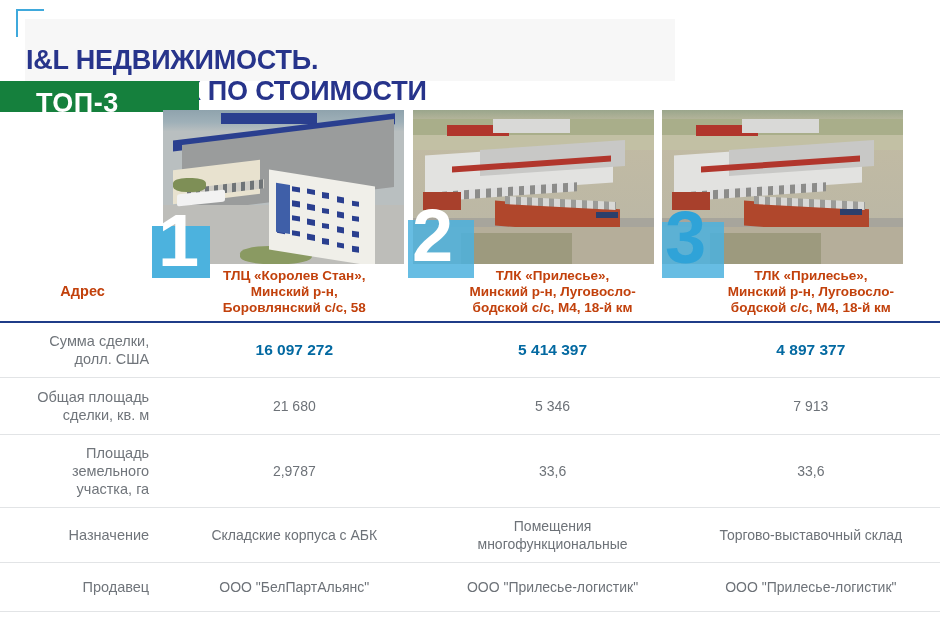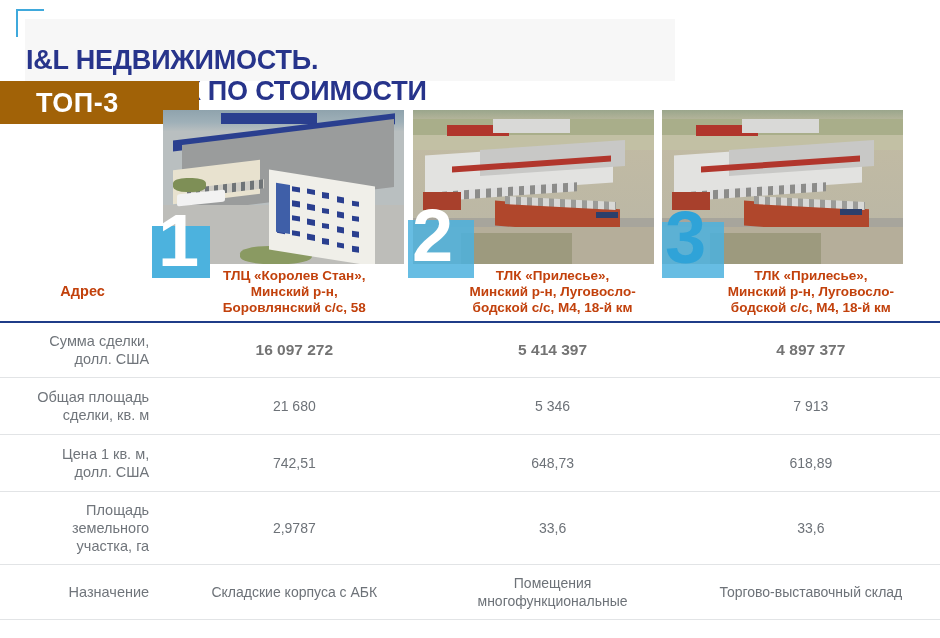--- a/index.html
+++ b/index.html
@@ -23,22 +23,22 @@
     position:absolute;left:16px;top:9px;width:26px;height:26px;
     border-left:2px solid #3FA9DC;border-top:2px solid #3FA9DC;
   }
   .headline{
     position:absolute;left:26px;top:14px;width:700px;
     font-size:27px;font-weight:bold;line-height:31px;
     color:#27348B;letter-spacing:-0.2px;white-space:pre-line;
   }
   .headline .l2{display:block;}
   .top3-badge{
-    position:absolute;left:0px;top:81px;width:199px;height:43px;
-    background:#a16207;
+    position:absolute;left:0px;top:81px;width:199px;height:31px;
+    background:#15803d;
   }
   .top3-badge span{
     position:absolute;left:36px;top:7px;
     font-size:27px;font-weight:bold;color:#ffffff;letter-spacing:.5px;
   }
 
   
   .photo{
     position:absolute;top:110px;width:241px;height:154px;overflow:hidden;
     background:#c9cdd2;
@@ -131,21 +131,21 @@
   table.deals th.h0{font-size:14.5px;padding-bottom:22px;}
   table.deals td{
     text-align:center;vertical-align:middle;
     font-size:14px;color:#6d7278;line-height:18px;
     padding:7px 6px;border-bottom:1.3px solid #e2e4e6;
   }
   table.deals td.lab{
     text-align:right;color:#70757b;padding-right:16px;font-size:14.5px;
   }
   table.deals tr.sum td.val{
-    color:#737373;font-weight:bold;font-size:15.5px;
+    color:#0369a1;font-weight:bold;font-size:15.5px;
   }
   table.deals tr.sum td{height:40px;}
   table.deals tr.r2 td{height:42px;}
   table.deals tr.r3 td{height:42px;}
   table.deals tr.r4 td{height:58px;}
   table.deals tr.r5 td{height:40px;}
   table.deals tr.r6 td{height:34px;}
 </style>
 </head>
 <body>
@@ -293,29 +293,20 @@
       <tr class="r2">
         <td class="lab">
           <span>Общая площадь</span><br>
           <span>сделки, кв. м</span>
         </td>
         <td>21 680</td>
         <td>5 346</td>
         <td>7 913</td>
       </tr>
 
-      <tr class="r3">
-        <td class="lab">
-          <span>Цена 1 кв. м,</span><br>
-          <span>долл. США</span>
-        </td>
-        <td>742,51</td>
-        <td>648,73</td>
-        <td>618,89</td>
-      </tr>
 
       <tr class="r4">
         <td class="lab">
           <span>Площадь</span><br>
           <span>земельного</span><br>
           <span>участка, га</span>
         </td>
         <td>2,9787</td>
         <td>33,6</td>
         <td>33,6</td>

